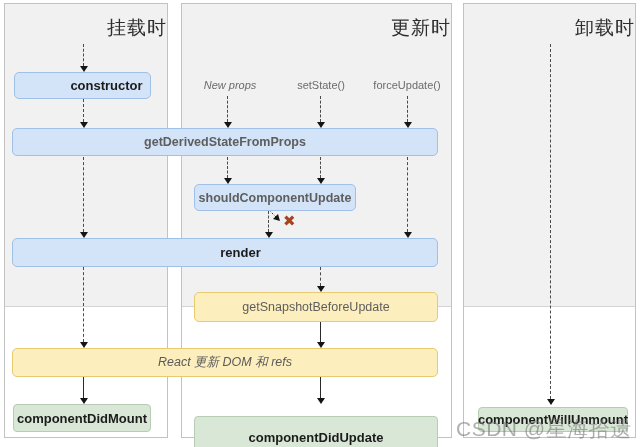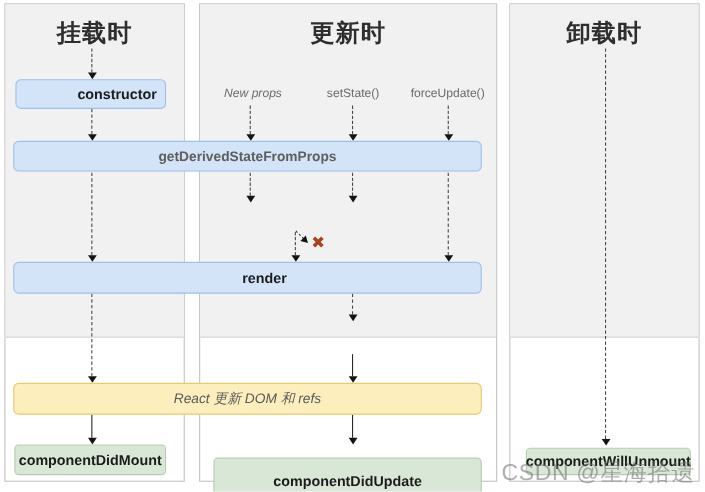--- a/index.html
+++ b/index.html
@@ -7,22 +7,22 @@
     position:relative;width:641px;height:447px;background:#ffffff;overflow:hidden;
     font-family:"Liberation Sans","DejaVu Sans",sans-serif;
   }
   
   .panel{position:absolute;top:3px;height:435px;background:#ffffff;border:1px solid #c2c2c2;box-sizing:border-box;}
   .panel .phase-bg{position:absolute;left:0;top:0;right:0;height:302px;background:#f1f1f1;border-bottom:1px solid #d4d4d4;}
   #panel-mounting{left:4px;width:164px;}
   #panel-updating{left:181px;width:271px;}
   #panel-unmounting{left:463px;width:173px;}
   .panel h2{
-    position:absolute;left:0;top:11px;width:100%;margin:0;text-align:center;
-    font-size:22px;font-weight:700;color:#2e2e2e;letter-spacing:1px;
+    position:absolute;left:0;top:11px;width:100%;margin:0;text-align:right;
+    font-size:19px;font-weight:400;color:#2e2e2e;letter-spacing:1px;
   }
   
   .trigger{position:absolute;font-size:11px;color:#6b6b6b;text-align:center;white-space:nowrap;}
   .trigger.italic{font-style:italic;}
   #trigger-new-props{left:192px;top:79px;width:76px;}
   #trigger-set-state{left:283px;top:79px;width:76px;}
   #trigger-force-update{left:364px;top:79px;width:86px;}
   
   .varrow{position:absolute;width:0;border-left:1px dashed #4a4a4a;}
   .varrow.solid{border-left-style:solid;border-left-color:#2a2a2a;}
@@ -102,21 +102,23 @@
   <div class="varrow" style="left:550px;top:44px;height:355px;"></div>
 
   <svg class="diag-arrow" width="18" height="18">
     <line x1="2" y1="2" x2="9" y2="9" stroke="#3a3a3a" stroke-width="1" stroke-dasharray="2,2"></line>
     <polygon points="13,13 6,11 11,6" fill="#141414"></polygon>
   </svg>
   <div class="blocked-x">✖</div>
 
   <div class="box blue bold" id="box-constructor">constructor</div>
   <div class="box blue" id="box-gdsfp">getDerivedStateFromProps</div>
+  <div class="box blue" id="box-scu">shouldComponentUpdate</div>
   <div class="box blue bold" id="box-render">render</div>
+  <div class="box yellow" id="box-gsbu">getSnapshotBeforeUpdate</div>
   <div class="box yellow italic" id="box-react-dom">React 更新 DOM 和 refs</div>
   <div class="box green bold" id="box-cdm">componentDidMount</div>
   <div class="box green bold" id="box-cdu">componentDidUpdate</div>
   <div class="box green bold" id="box-cwu">componentWillUnmount</div>
 
   <div class="watermark">CSDN @星海拾遗</div>
 
 </div>
 
 </body></html>

